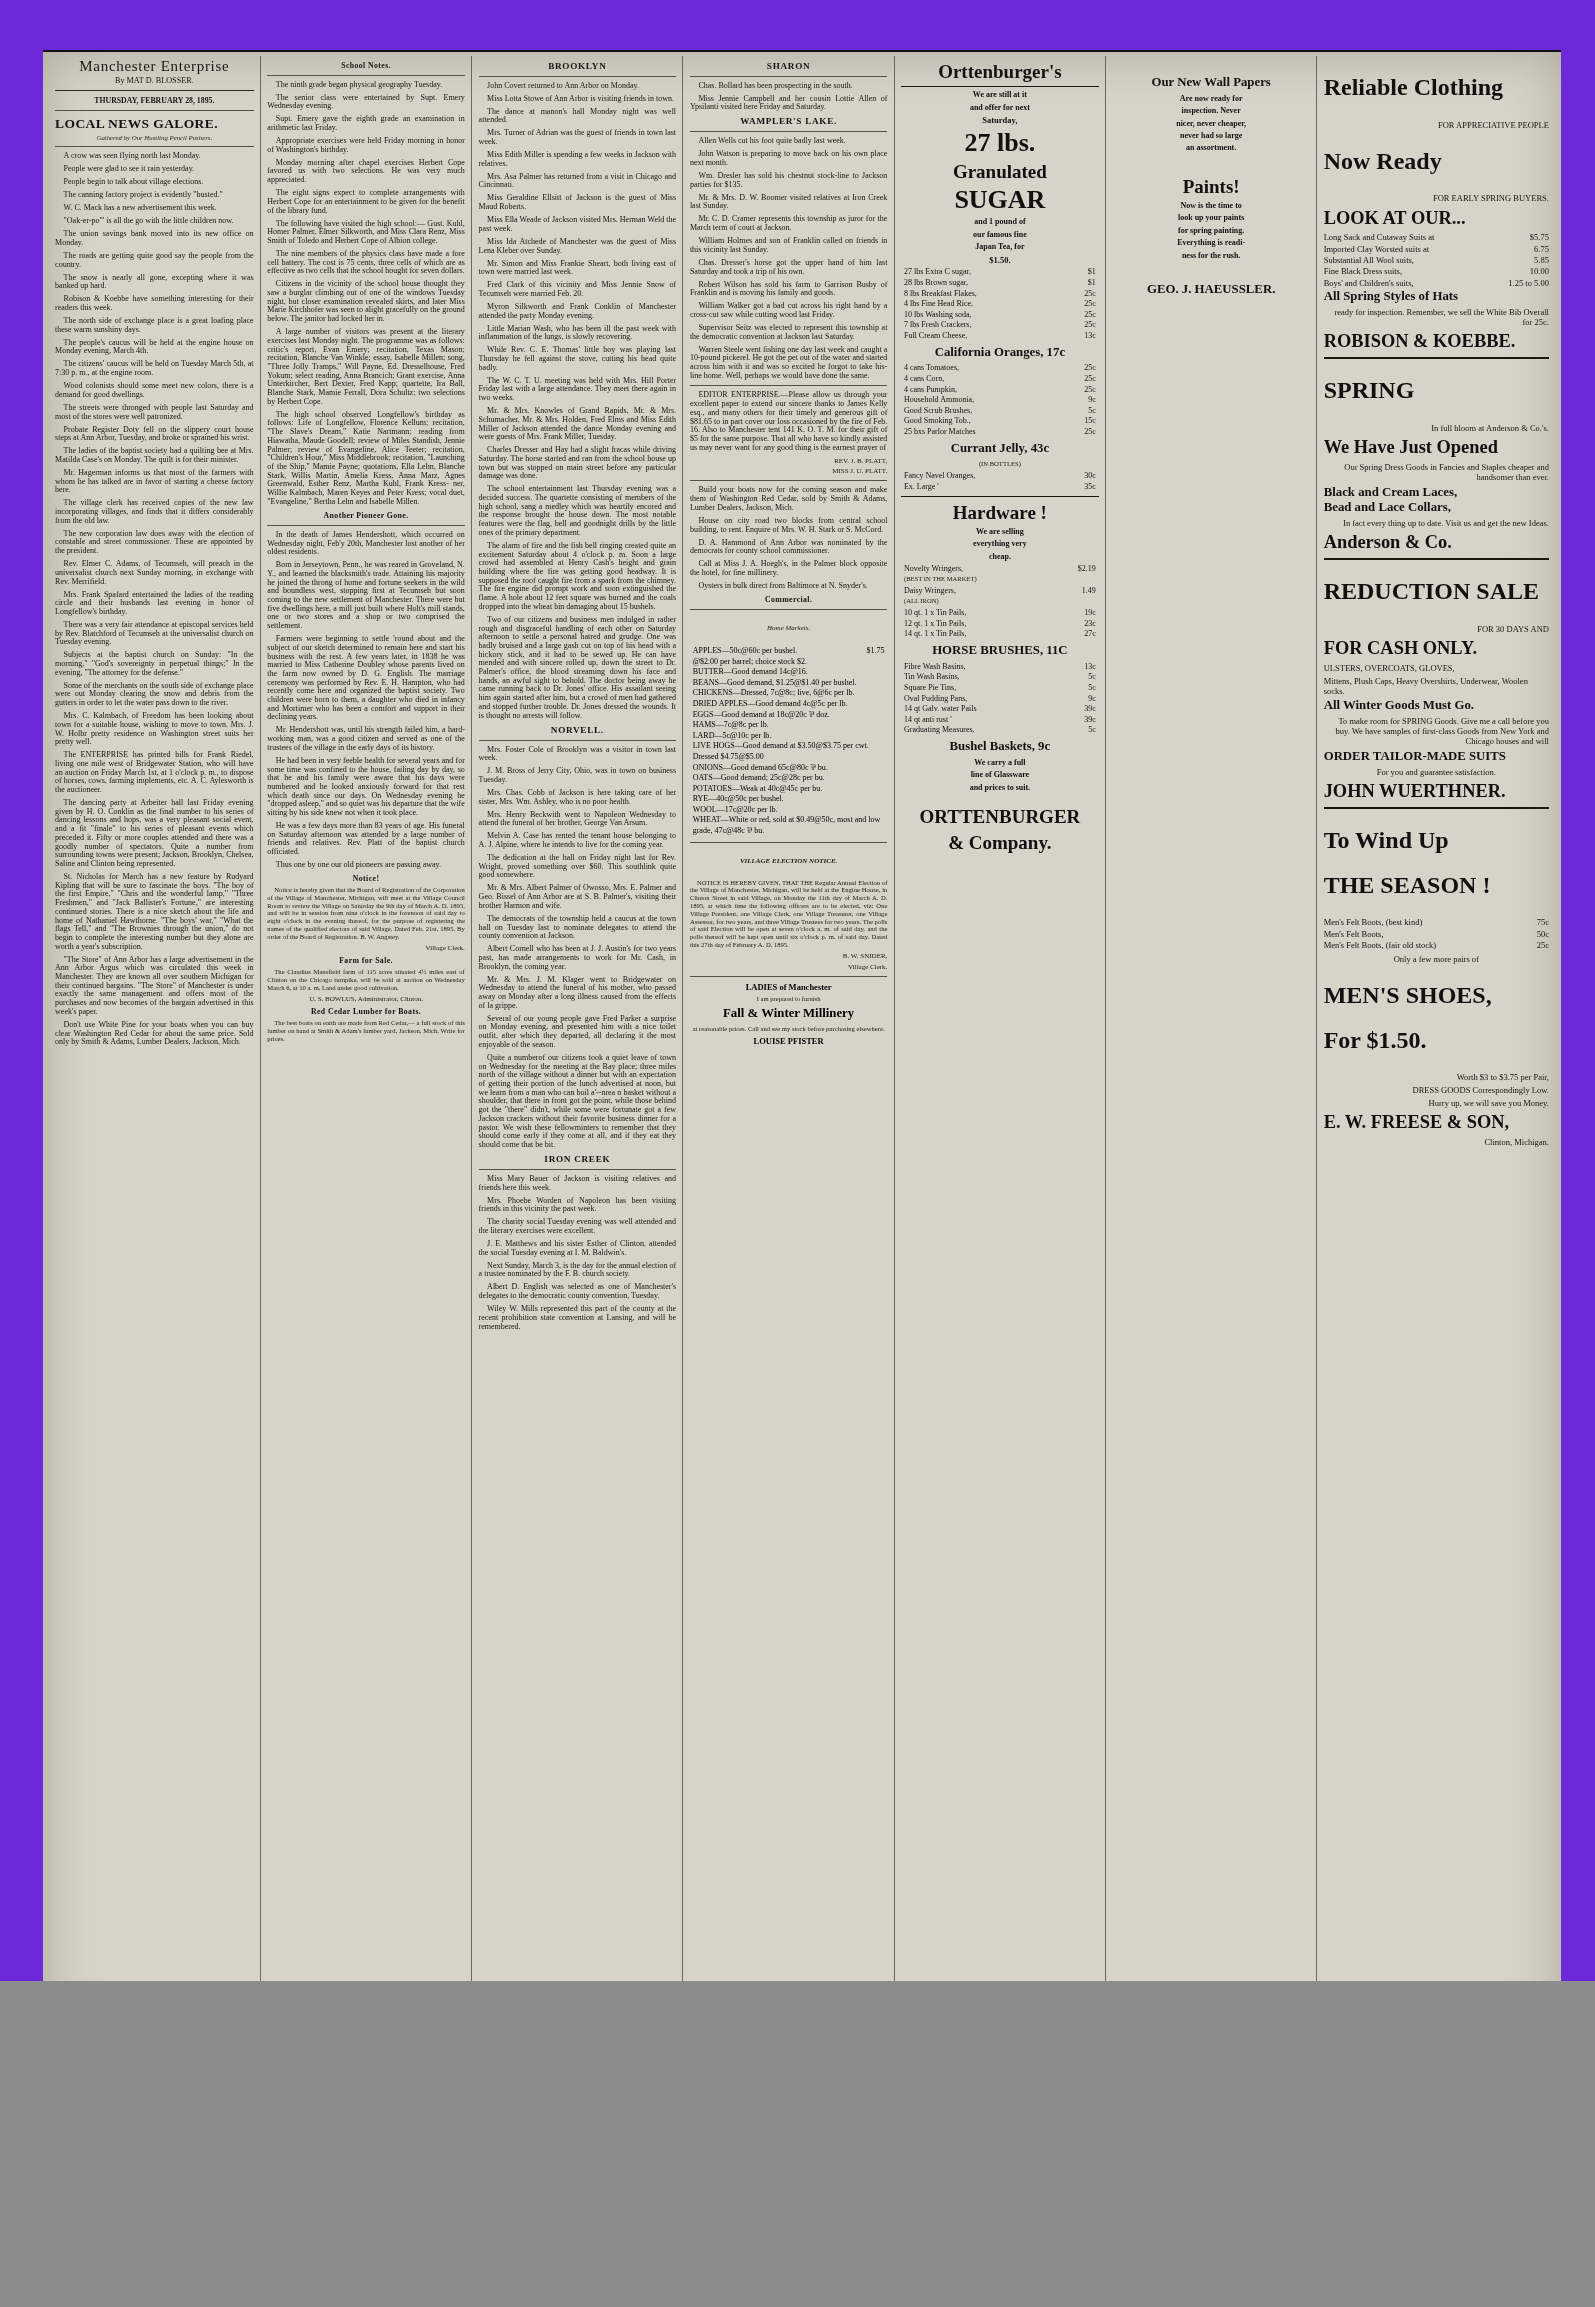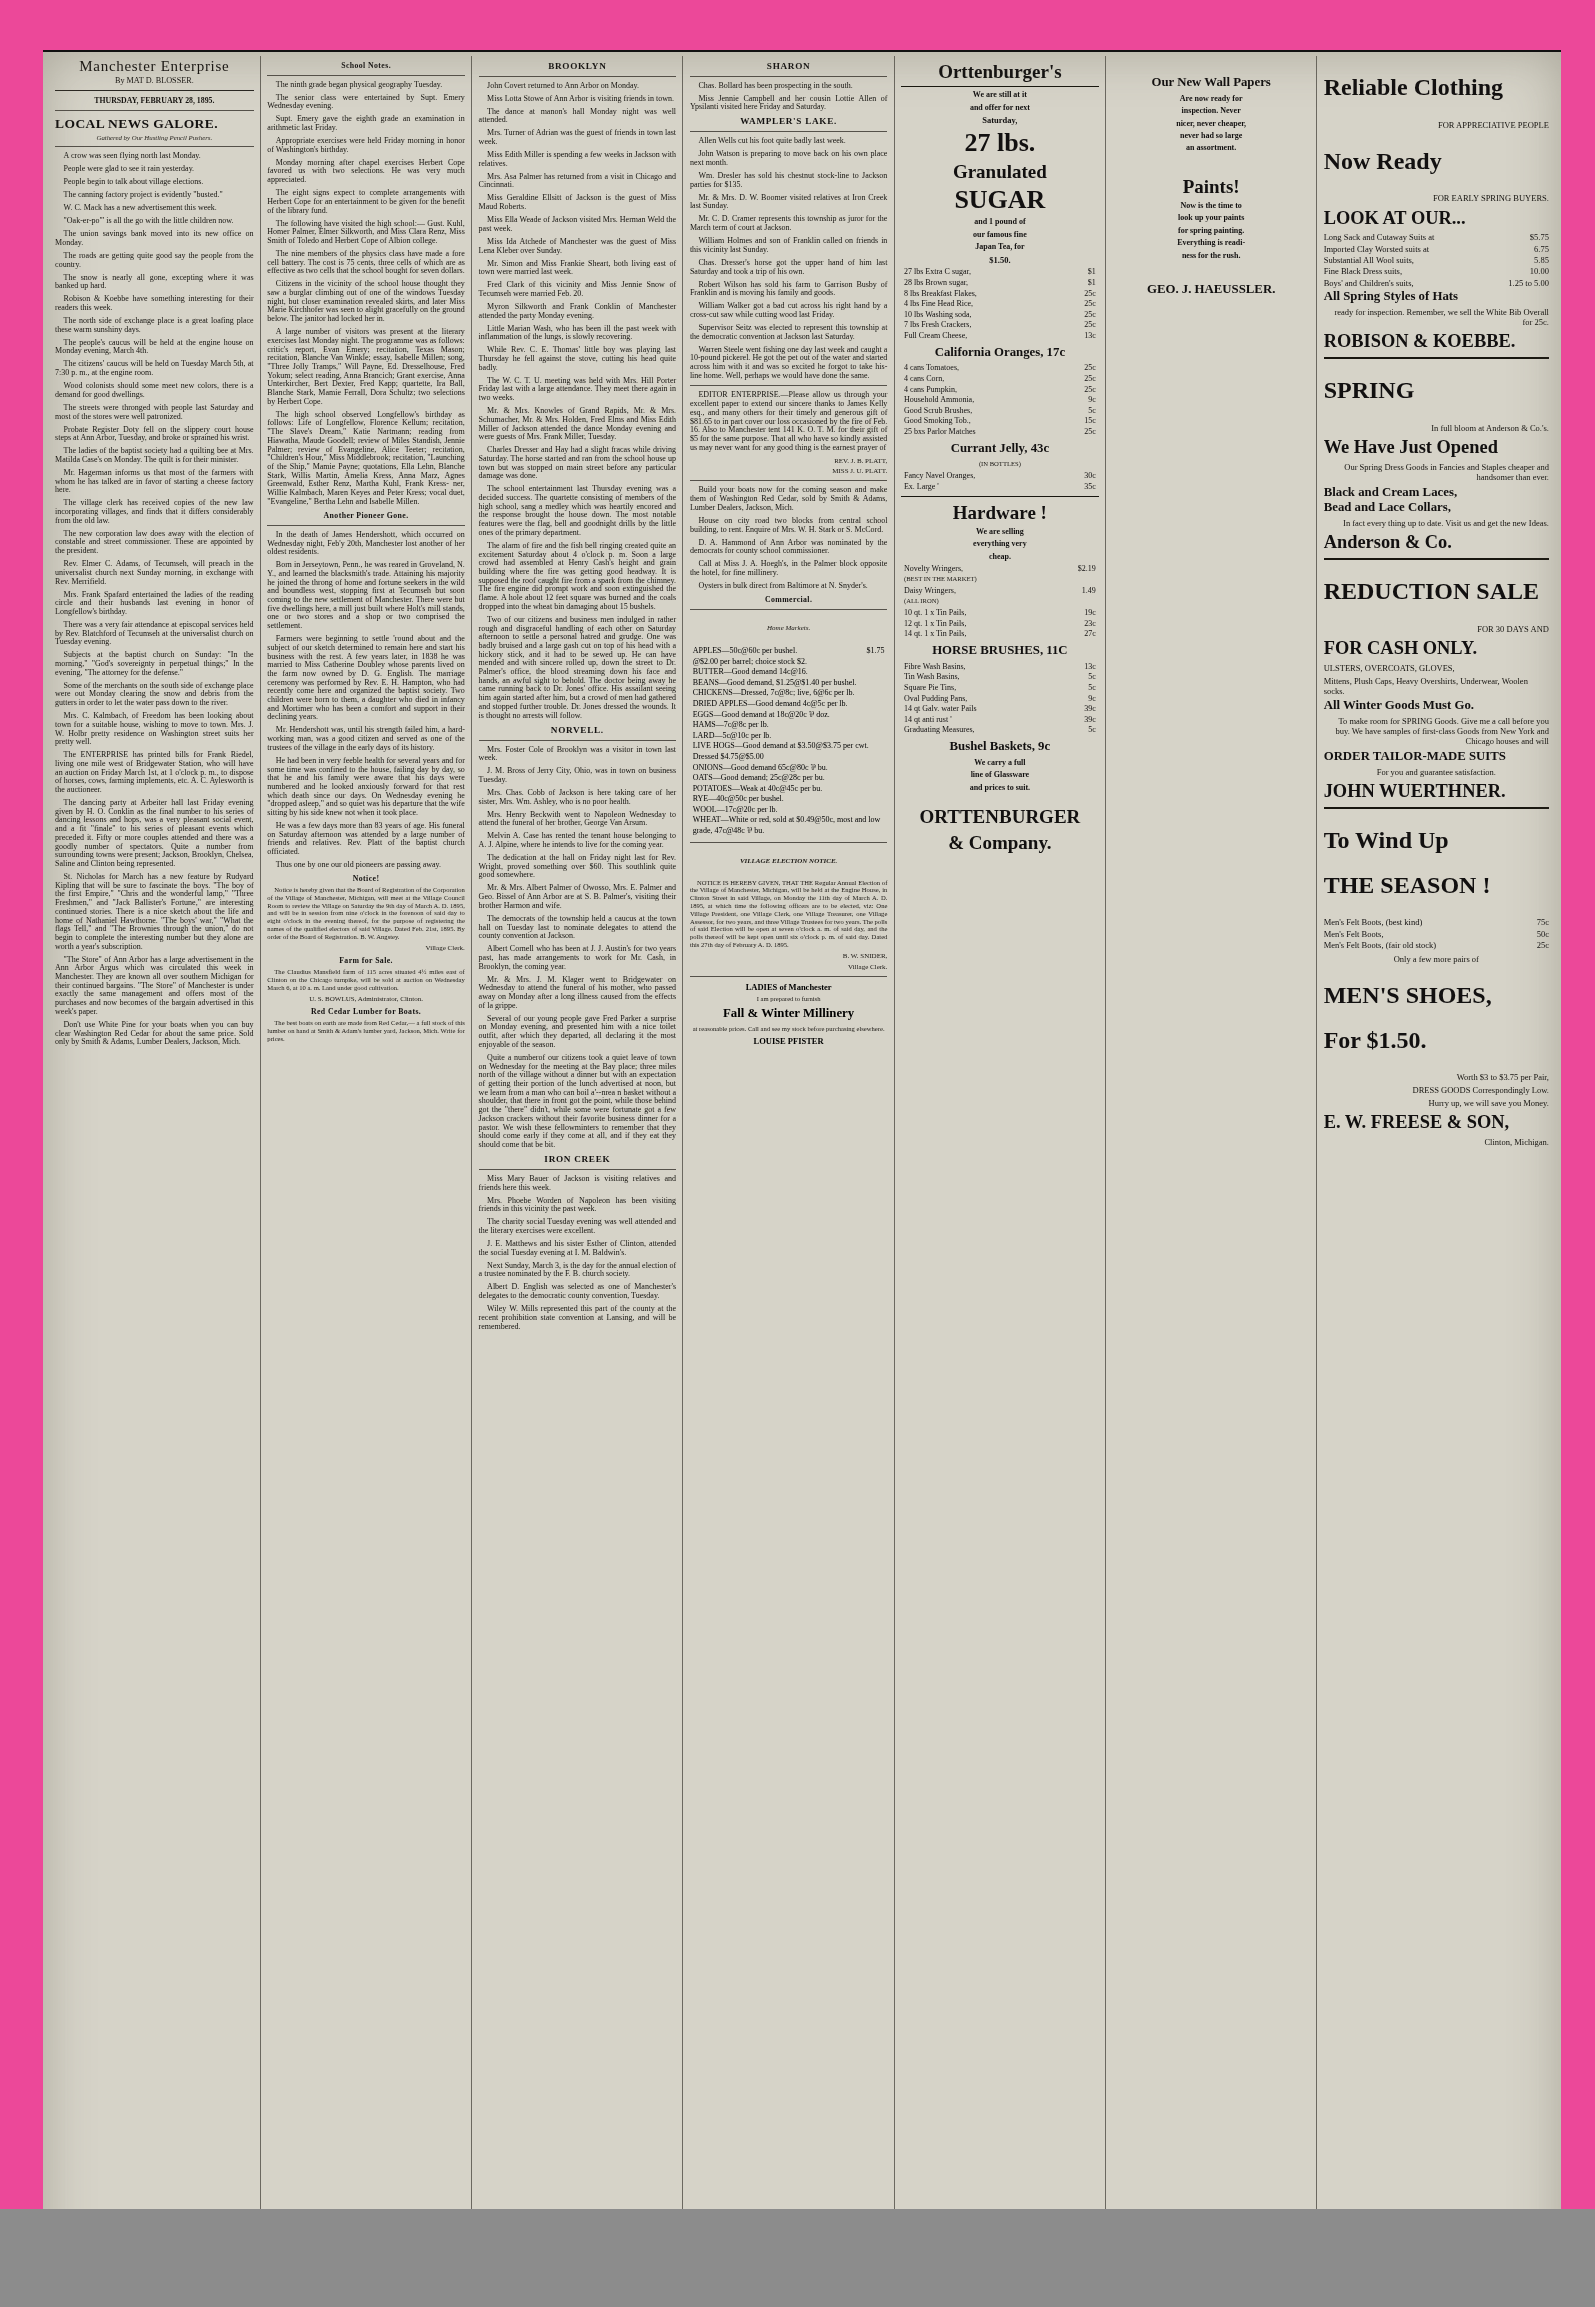--- a/index.html
+++ b/index.html
@@ -1,18 +1,18 @@
 <!DOCTYPE html>
 <html style="font-size:11.3px"><head>
 <meta charset="utf-8">
 <style>
   html,body{margin:0;padding:0;background:#8c8c8c;}
   body{font-family:"Liberation Serif", serif;}
   .page{
-    width:1596px;height:2209px;background:#ec4899;position:relative;
+    width:1596px;height:1981px;background:#6d28d9;position:relative;
     box-sizing:border-box;
   }
   .sheet{
     position:absolute;left:43px;top:50px;width:1518px;height:2220px;
     background:#d6d3c8;
     border-top:2.1px solid #111;border-bottom:1.4px solid #111;
     box-sizing:border-box;
   }
   .cols{display:flex;height:100%;box-sizing:border-box;padding:4.3px 5.7px 4.3px 5.7px;}
   .col{box-sizing:border-box;padding:0 6.4px;}

